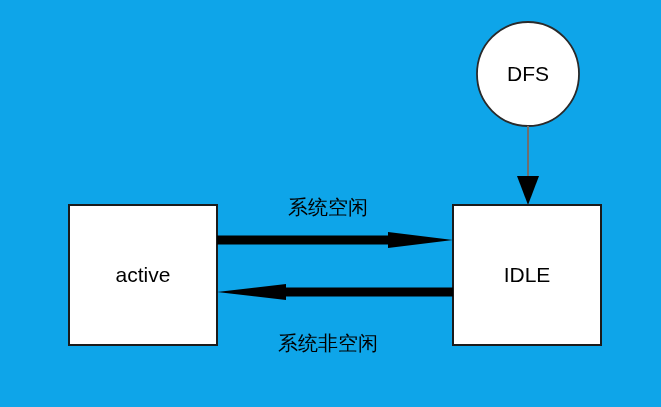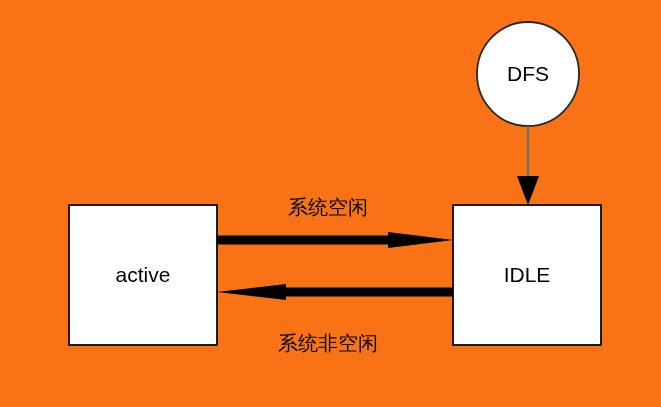--- a/index.html
+++ b/index.html
@@ -7,21 +7,21 @@
     padding: 0;
     background: #ffffff;
   }
   body {
     font-family: "Liberation Sans", "DejaVu Sans", sans-serif;
   }
   #canvas {
     position: relative;
     width: 661px;
     height: 407px;
-    background: #f97316;
+    background: #0ea5e9;
     overflow: hidden;
   }
   svg.diagram {
     position: absolute;
     left: 0;
     top: 0;
     width: 661px;
     height: 407px;
     display: block;
   }

